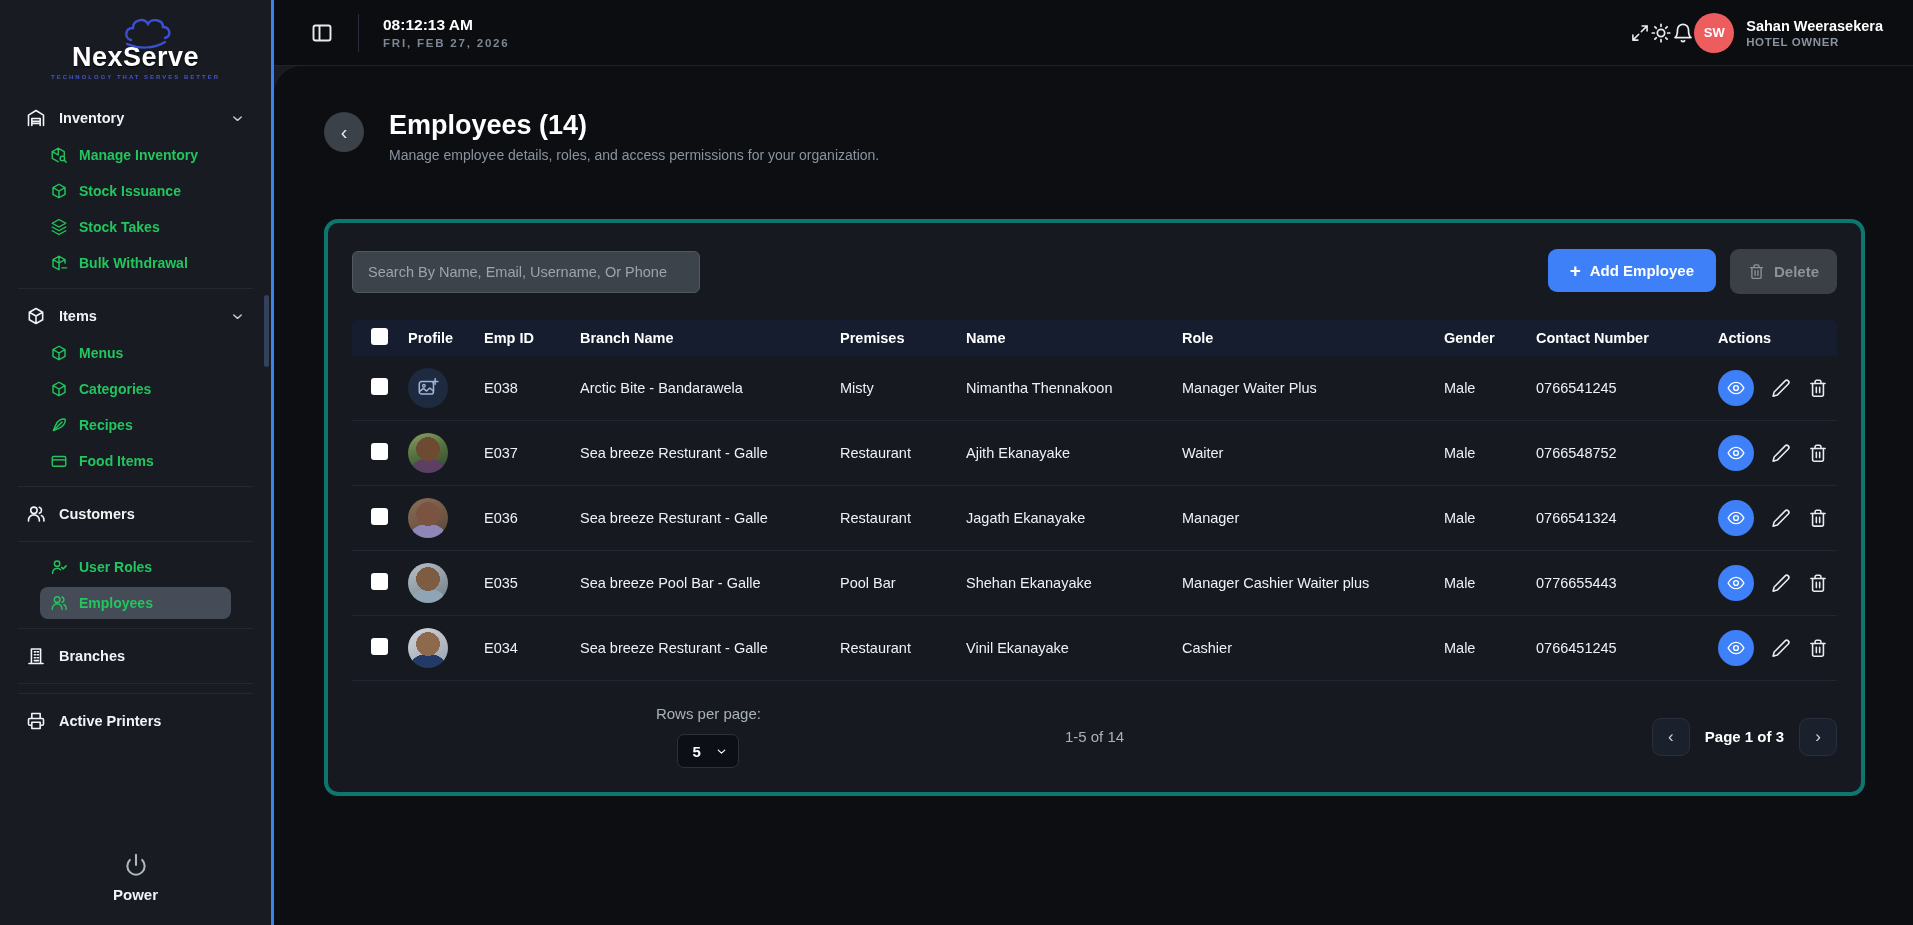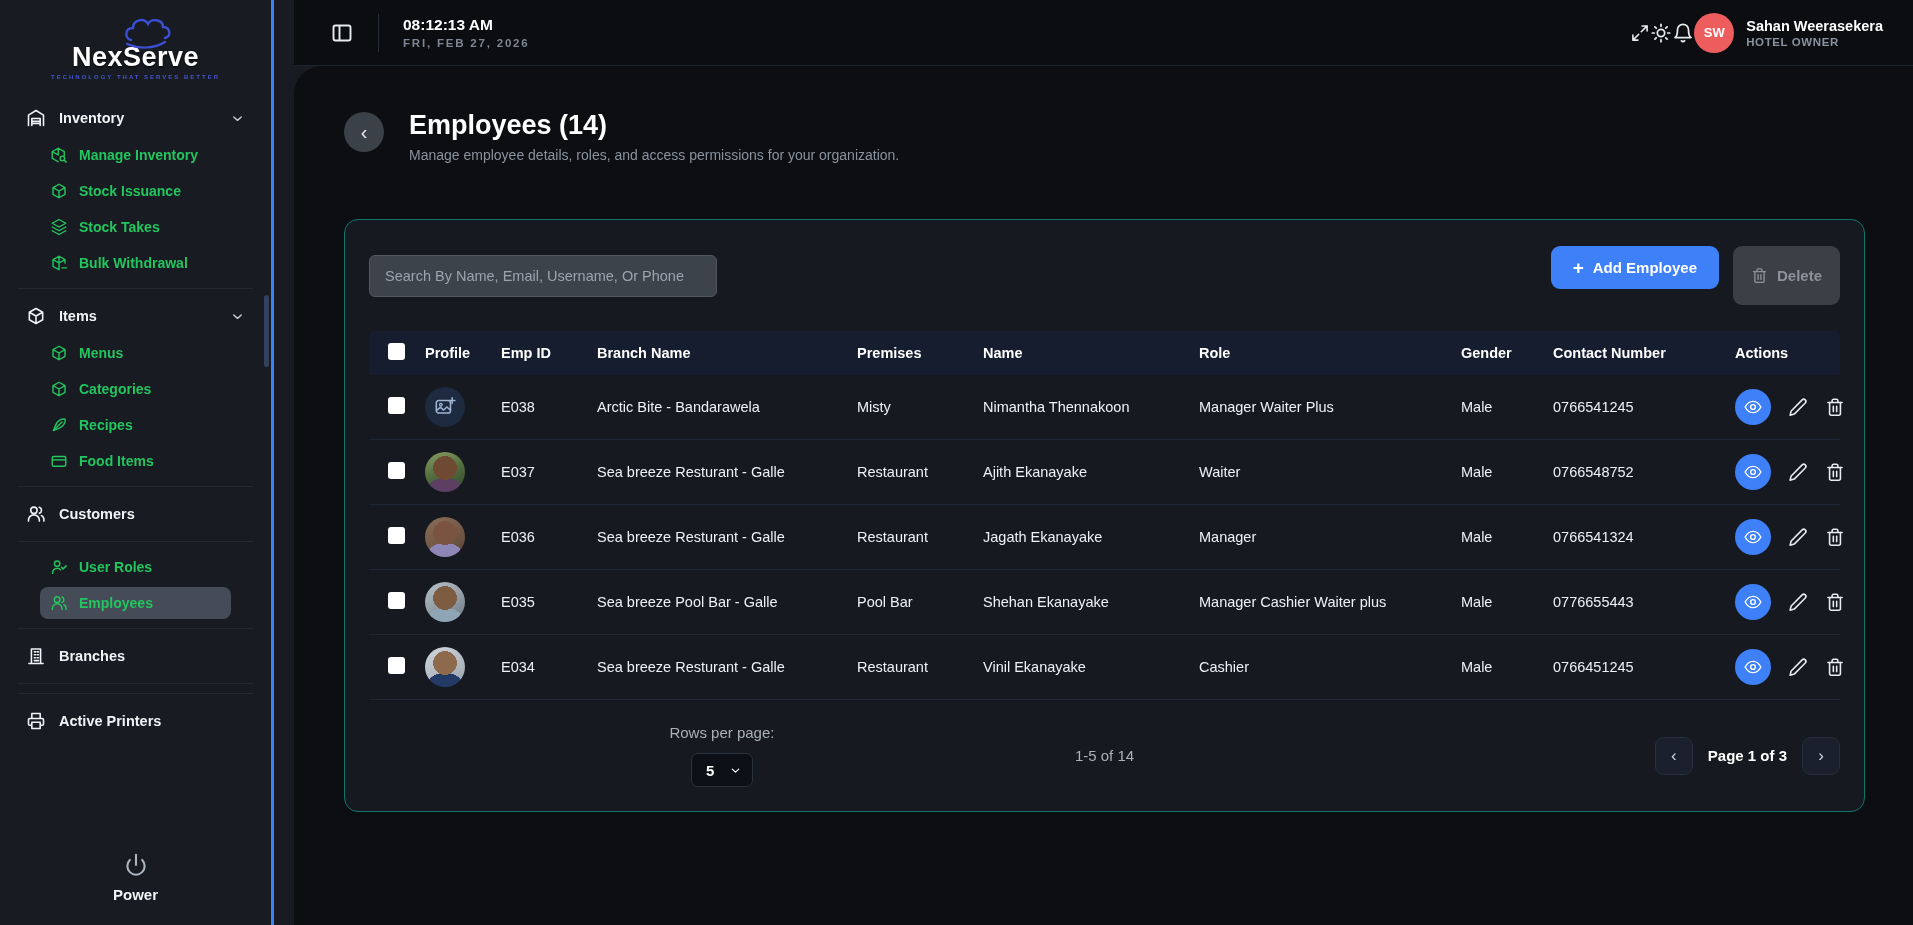--- a/index.html
+++ b/index.html
@@ -20,51 +20,51 @@
   .nav-item.active { background:#3b82f6; }
   .nav-child { display:flex; align-items:center; gap:11px; margin:0 26px 4px 26px; padding:7px 10px; border-radius:8px; color:#22c55e; font-size:14px; font-weight:700; cursor:pointer; }
   .nav-child.active { background:#454c57; }
   .nav-divider { height:1px; background:#242931; margin:9px 4px; }
   .icon { display:inline-flex; align-items:center; justify-content:center; color:inherit; flex-shrink:0; }
   .power { padding:10px 0 22px; display:flex; flex-direction:column; align-items:center; gap:8px; cursor:pointer; }
   .power .icon { color:#aeb6c0; }
   .power-label { font-size:15px; font-weight:700; color:#f1f3f6; }
 
   
-  .main-col { flex:1; display:flex; flex-direction:column; background:#181c22; min-width:0;padding-left:20px; }
+  .main-col { flex:1; display:flex; flex-direction:column; background:#181c22; min-width:0; }
   .topbar { height:66px; background:#0b0d10; border-bottom:1px solid #1c2330; display:flex; align-items:center; padding:0 30px 0 36px; flex-shrink:0; }
   .tb-toggle { color:#e8ecf0; cursor:pointer; display:flex; }
   .tb-divider { width:1px; height:38px; background:#272e39; margin:0 24px; }
   .tb-time { font-size:15.5px; font-weight:800; color:#fff; }
   .tb-date { font-size:11.5px; font-weight:700; letter-spacing:1.8px; color:#7d8694; margin-top:3px; }
   .tb-right { margin-left:auto; display:flex; align-items:center; }
   .tb-icon { color:#e8ecf0; cursor:pointer; display:flex; }
   .tb-user { display:flex; align-items:center; gap:12px; cursor:pointer; }
   .tb-avatar { width:40px; height:40px; border-radius:50%; background:#ee5d5d; display:flex; align-items:center; justify-content:center; font-size:13px; font-weight:800; color:#fff; }
   .tb-username { font-size:14.5px; font-weight:800; color:#fff; }
   .tb-userrole { font-size:11.5px; font-weight:700; letter-spacing:.6px; color:#8a93a0; margin-top:2px; }
 
   .content { flex:1; background:#0c0e12; border-top-left-radius:28px; padding:44px 48px 0 50px; min-width:0; }
   .page-head { display:flex; align-items:flex-start; gap:25px; }
   .back-btn { width:40px; height:40px; border-radius:50%; background:#3b4149; display:flex; align-items:center; justify-content:center; font-size:20px; color:#e8ecf0; cursor:pointer; flex-shrink:0; margin-top:2px; }
   .page-title { font-size:27px; font-weight:700; color:#fff; }
   .page-sub { font-size:14px; color:#8a93a0; margin-top:6px; }
 
   
-  .card { margin-top:56px; background:#16191f; border:1px solid #0f766e; border-radius:14px; padding:26px 24px 24px; }
+  .card { margin-top:56px; background:#16191f; border:4px solid #0f766e; border-radius:14px; padding:26px 24px 24px; }
   .toolbar { display:flex; align-items:center; }
   .search-input { width:348px; height:42px; background:#3d434b; border:1px solid #51585f; border-radius:6px; color:#d4dae0; font-size:14.5px; padding:0 15px; outline:none; font-family:inherit; }
   .search-input::placeholder { color:#9aa3af; }
   .toolbar-btns { margin-left:auto; display:flex; gap:14px; }
   .btn-add { height:43px; padding:0 22px; background:#3e80f8; border:none; border-radius:9px; color:#fff; font-size:15px; font-weight:800; display:flex; align-items:center; gap:9px; cursor:pointer; font-family:inherit; }
   .btn-add .plus { font-size:19px; font-weight:700; }
-  .btn-del { height:59px; padding:0 18px; background:#3b4046; border:none; border-radius:9px; color:#8b929b; font-size:15px; font-weight:800; display:flex; align-items:center; gap:9px; cursor:default; font-family:inherit; }
+  .btn-del { height:45px; padding:0 18px; background:#3b4046; border:none; border-radius:9px; color:#8b929b; font-size:15px; font-weight:800; display:flex; align-items:center; gap:9px; cursor:default; font-family:inherit; }
 
   .grid-cols { display:grid; grid-template-columns:56px 76px 96px 260px 126px 216px 262px 92px 182px 1fr; align-items:center; }
-  .thead { margin-top:26px; height:44px; background:#151d2e; border-radius:6px 6px 0 0; font-size:14.5px; font-weight:800; color:#fff; }
+  .thead { margin-top:26px; height:36px; background:#151d2e; border-radius:6px 6px 0 0; font-size:14.5px; font-weight:800; color:#fff; }
   .trow { height:65px; border-bottom:1px solid #1f2634; font-size:14.5px; color:#eef1f5; }
   .trow:last-of-type { border-bottom:none; }
   .cb { width:17px; height:17px; background:#fff; border-radius:3px; display:inline-block; cursor:pointer; margin-left:19px; }
 
   .avatar { width:40px; height:40px; border-radius:50%; display:flex; align-items:center; justify-content:center; overflow:hidden; cursor:pointer; }
   .av-ph { background:#1d2a40; color:#9fb4d2; }
   .av-p1 { background: radial-gradient(circle 12px at 50% 40%, #6e4a33 98%, transparent), radial-gradient(ellipse 17px 11px at 50% 92%, #5c3f63 98%, transparent), linear-gradient(160deg,#8aa065 0%,#55713f 45%,#2f4530 100%); }
   .av-p2 { background: radial-gradient(circle 12px at 50% 40%, #7a5440 98%, transparent), radial-gradient(ellipse 17px 11px at 50% 92%, #8f86b8 98%, transparent), linear-gradient(150deg,#8a6e58,#5c4536); }
   .av-p3 { background: radial-gradient(circle 12px at 50% 40%, #7e5c41 98%, transparent), radial-gradient(ellipse 17px 11px at 50% 92%, #8fa5b5 98%, transparent), linear-gradient(150deg,#b8c2ca,#707a85); }
   .av-p4 { background: radial-gradient(circle 12px at 50% 40%, #8d6a4c 98%, transparent), radial-gradient(ellipse 17px 11px at 50% 92%, #233a66 98%, transparent), linear-gradient(150deg,#d3d7dd,#97a0ac); }

